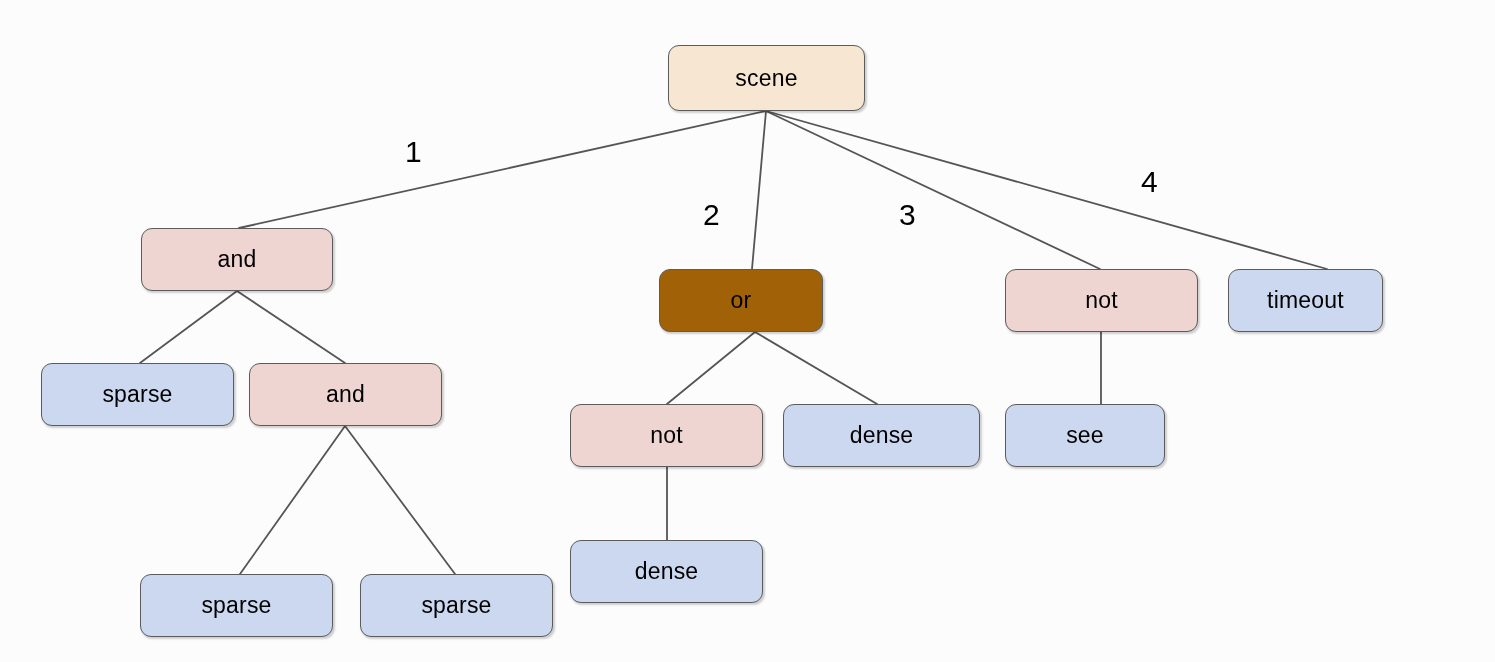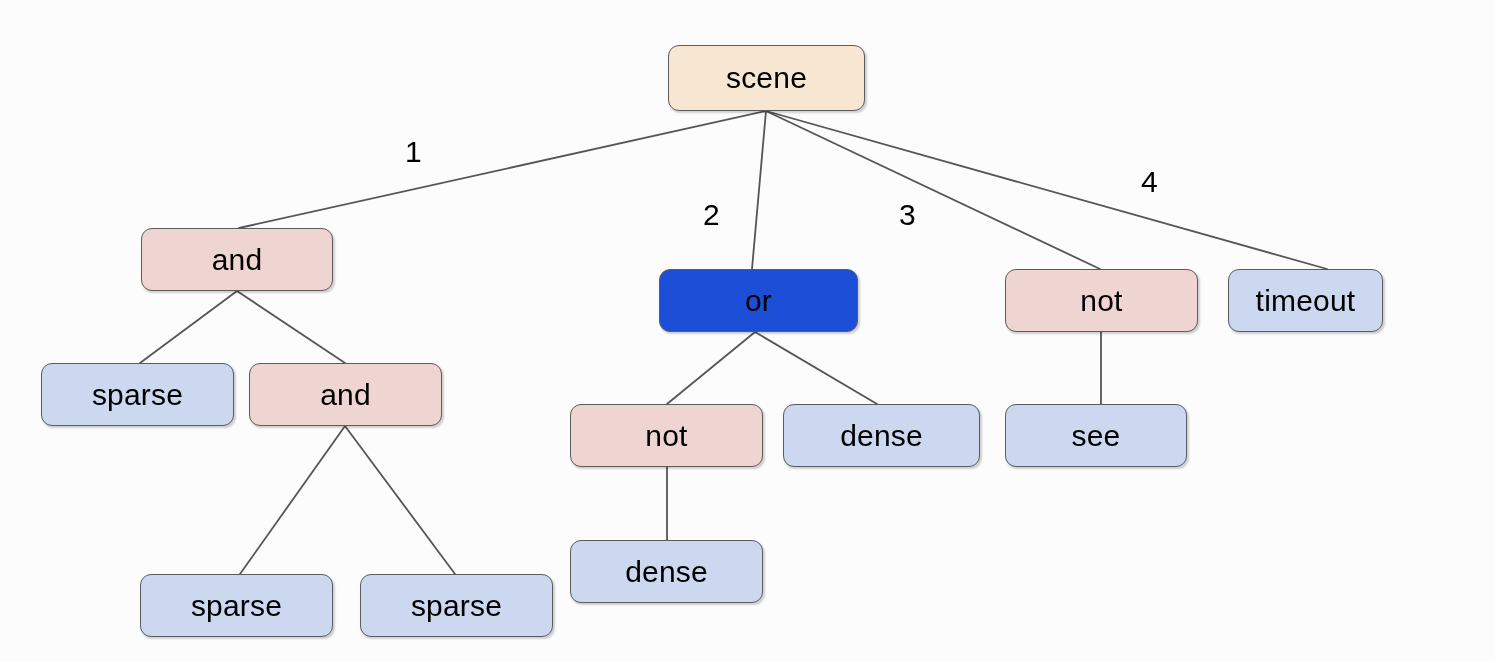--- a/index.html
+++ b/index.html
@@ -25,21 +25,21 @@
     height: 662px;
   }
   .node {
     position: absolute;
     box-sizing: border-box;
     border: 1.6px solid #5c5c5c;
     border-radius: 11px;
     display: flex;
     align-items: center;
     justify-content: center;
-    font-size: 30px;
+    font-size: 23px;
     color: #000000;
     line-height: 1;
     letter-spacing: 0.2px;
     box-shadow: 1.5px 2px 2px rgba(0,0,0,0.18);
     z-index: 2;
     user-select: none;
   }
   .node-label {
     pointer-events: none;
     white-space: nowrap;
@@ -71,42 +71,42 @@
       <line x1="667" y1="467" x2="667" y2="540" stroke="#555555" stroke-width="1.8" stroke-linecap="round"></line>
       <line x1="1101" y1="332" x2="1101" y2="404" stroke="#555555" stroke-width="1.8" stroke-linecap="round"></line>
     </svg>
   <div id="node-layer">
       <div class="node" style="left: 668px; top: 45px; width: 197px; height: 66px; background: rgb(247, 231, 210); border-color: rgb(92, 92, 92); color: rgb(0, 0, 0);">
         <span class="node-label">scene</span>
       </div>
       <div class="node" style="left: 141px; top: 228px; width: 192px; height: 63px; background: rgb(238, 213, 210); border-color: rgb(92, 92, 92); color: rgb(0, 0, 0);">
         <span class="node-label">and</span>
       </div>
-      <div class="node" style="left: 659px; top: 269px; width: 199px; height: 63px; background: #1d4ed8; border-color: rgb(92, 92, 92); color: rgb(0, 0, 0);">
+      <div class="node" style="left: 659px; top: 269px; width: 164px; height: 63px; background: #a16207; border-color: rgb(92, 92, 92); color: rgb(0, 0, 0);">
         <span class="node-label">or</span>
       </div>
       <div class="node" style="left: 1005px; top: 269px; width: 193px; height: 63px; background: rgb(238, 213, 210); border-color: rgb(92, 92, 92); color: rgb(0, 0, 0);">
         <span class="node-label">not</span>
       </div>
       <div class="node" style="left: 1228px; top: 269px; width: 155px; height: 63px; background: rgb(204, 216, 240); border-color: rgb(92, 92, 92); color: rgb(0, 0, 0);">
         <span class="node-label">timeout</span>
       </div>
       <div class="node" style="left: 41px; top: 363px; width: 193px; height: 63px; background: rgb(204, 216, 240); border-color: rgb(92, 92, 92); color: rgb(0, 0, 0);">
         <span class="node-label">sparse</span>
       </div>
       <div class="node" style="left: 249px; top: 363px; width: 193px; height: 63px; background: rgb(238, 213, 210); border-color: rgb(92, 92, 92); color: rgb(0, 0, 0);">
         <span class="node-label">and</span>
       </div>
       <div class="node" style="left: 570px; top: 404px; width: 193px; height: 63px; background: rgb(238, 213, 210); border-color: rgb(92, 92, 92); color: rgb(0, 0, 0);">
         <span class="node-label">not</span>
       </div>
       <div class="node" style="left: 783px; top: 404px; width: 197px; height: 63px; background: rgb(204, 216, 240); border-color: rgb(92, 92, 92); color: rgb(0, 0, 0);">
         <span class="node-label">dense</span>
       </div>
-      <div class="node" style="left: 1005px; top: 404px; width: 182px; height: 63px; background: rgb(204, 216, 240); border-color: rgb(92, 92, 92); color: rgb(0, 0, 0);">
+      <div class="node" style="left: 1005px; top: 404px; width: 160px; height: 63px; background: rgb(204, 216, 240); border-color: rgb(92, 92, 92); color: rgb(0, 0, 0);">
         <span class="node-label">see</span>
       </div>
       <div class="node" style="left: 570px; top: 540px; width: 193px; height: 63px; background: rgb(204, 216, 240); border-color: rgb(92, 92, 92); color: rgb(0, 0, 0);">
         <span class="node-label">dense</span>
       </div>
       <div class="node" style="left: 140px; top: 574px; width: 193px; height: 63px; background: rgb(204, 216, 240); border-color: rgb(92, 92, 92); color: rgb(0, 0, 0);">
         <span class="node-label">sparse</span>
       </div>
       <div class="node" style="left: 360px; top: 574px; width: 193px; height: 63px; background: rgb(204, 216, 240); border-color: rgb(92, 92, 92); color: rgb(0, 0, 0);">
         <span class="node-label">sparse</span>

